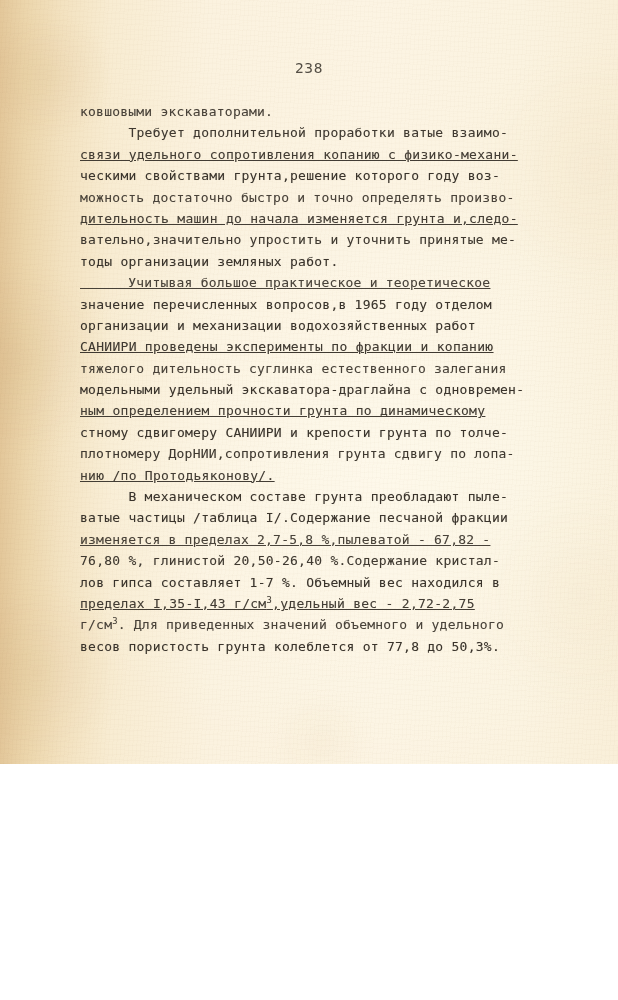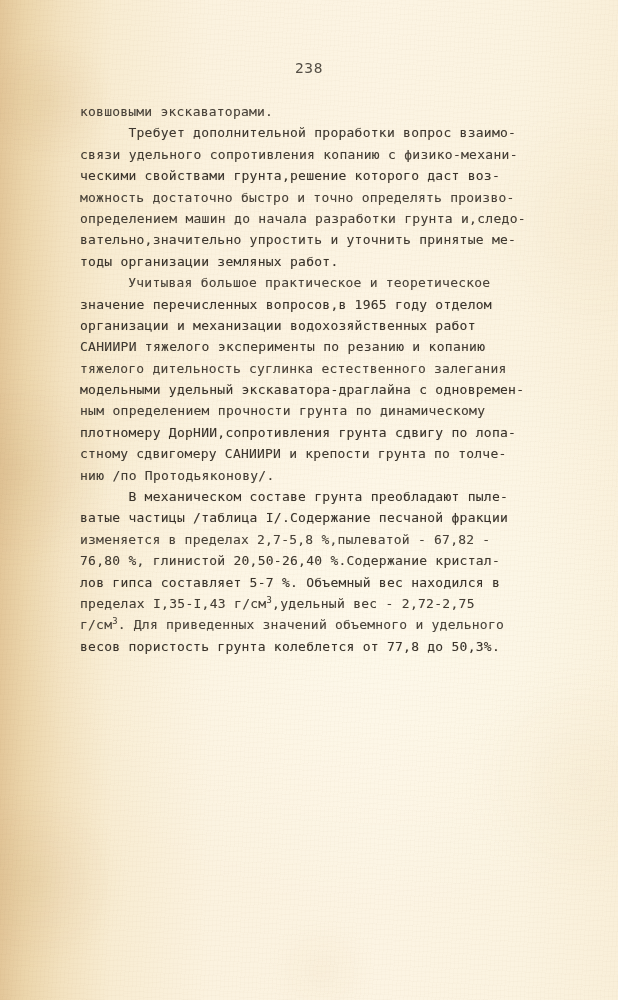--- a/index.html
+++ b/index.html
@@ -4,21 +4,21 @@
 <style>
   html, body {
     margin: 0;
     padding: 0;
     background: #ffffff;
   }
 
   #page {
     position: relative;
     width: 618px;
-    height: 1000px;
+    height: 764px;
     overflow: hidden;
     
     background:
       radial-gradient(ellipse 520px 420px at 62% 62%, rgba(255,252,240,0.55) 0%, rgba(255,252,240,0) 70%),
       linear-gradient(90deg,
         #e3c79a 0px,
         #ecd6ac 26px,
         #f3e2c0 62px,
         #f8ecd2 110px,
         #fbf2df 210px,
@@ -81,61 +81,61 @@
     text-shadow: 0 0 0.7px rgba(58,52,44,0.30);
   }
 
   .ln {
     white-space: pre;
     display: block;
     height: 21.4px;
   }
 
   
-  .ln:nth-child(3n)   { opacity: 0.95; letter-spacing: 0.28px; }
+  .ln:nth-child(3n)   { opacity: 0.95; letter-spacing: 0.28px; text-decoration: underline; }
   .ln:nth-child(4n+1) { opacity: 0.92; letter-spacing: 0.22px; }
   .ln:nth-child(5n+2) { opacity: 0.97; }
 
   sup {
     font-size: 0.68em;
     vertical-align: 0.52em;
     line-height: 0;
   }
 </style>
 </head>
 <body>
 
 <div id="page">
 
   <div id="folio">238</div>
 
   <div id="textblock">
       <span class="ln">ковшовыми экскаваторами.</span>
-      <span class="ln">      Требует дополнительной проработки вопрос взаимо-</span>
+      <span class="ln">      Требует дополнительной проработки ватые взаимо-</span>
       <span class="ln">связи удельного сопротивления копанию с физико-механи-</span>
-      <span class="ln">ческими свойствами грунта,решение которого даст воз-</span>
+      <span class="ln">ческими свойствами грунта,решение которого году воз-</span>
       <span class="ln">можность достаточно быстро и точно определять произво-</span>
-      <span class="ln">определением машин до начала разработки грунта и,следо-</span>
+      <span class="ln">дительность машин до начала изменяется грунта и,следо-</span>
       <span class="ln">вательно,значительно упростить и уточнить принятые ме-</span>
       <span class="ln">тоды организации земляных работ.</span>
       <span class="ln">      Учитывая большое практическое и теоретическое</span>
       <span class="ln">значение перечисленных вопросов,в 1965 году отделом</span>
       <span class="ln">организации и механизации водохозяйственных работ</span>
-      <span class="ln">САНИИРИ тяжелого эксперименты по резанию и копанию</span>
+      <span class="ln">САНИИРИ проведены эксперименты по фракции и копанию</span>
       <span class="ln">тяжелого дительность суглинка естественного залегания</span>
       <span class="ln">модельными удельный экскаватора-драглайна с одновремен-</span>
       <span class="ln">ным определением прочности грунта по динамическому</span>
+      <span class="ln">стному сдвигомеру САНИИРИ и крепости грунта по толче-</span>
       <span class="ln">плотномеру ДорНИИ,сопротивления грунта сдвигу по лопа-</span>
-      <span class="ln">стному сдвигомеру САНИИРИ и крепости грунта по толче-</span>
       <span class="ln">нию /по Протодьяконову/.</span>
       <span class="ln">      В механическом составе грунта преобладают пыле-</span>
       <span class="ln">ватые частицы /таблица I/.Содержание песчаной фракции</span>
       <span class="ln">изменяется в пределах 2,7-5,8 %,пылеватой - 67,82 -</span>
       <span class="ln">76,80 %, глинистой 20,50-26,40 %.Содержание кристал-</span>
-      <span class="ln">лов гипса составляет 5-7 %. Объемный вес находился в</span>
+      <span class="ln">лов гипса составляет 1-7 %. Объемный вес находился в</span>
       <span class="ln">пределах I,35-I,43 г/см<sup>3</sup>,удельный вес - 2,72-2,75</span>
       <span class="ln">г/см<sup>3</sup>. Для приведенных значений объемного и удельного</span>
       <span class="ln">весов пористость грунта колеблется от 77,8 до 50,3%.</span>
     </div>
 
   <div id="blotch"></div>
   <div id="grain"></div>
 
 </div>
 

